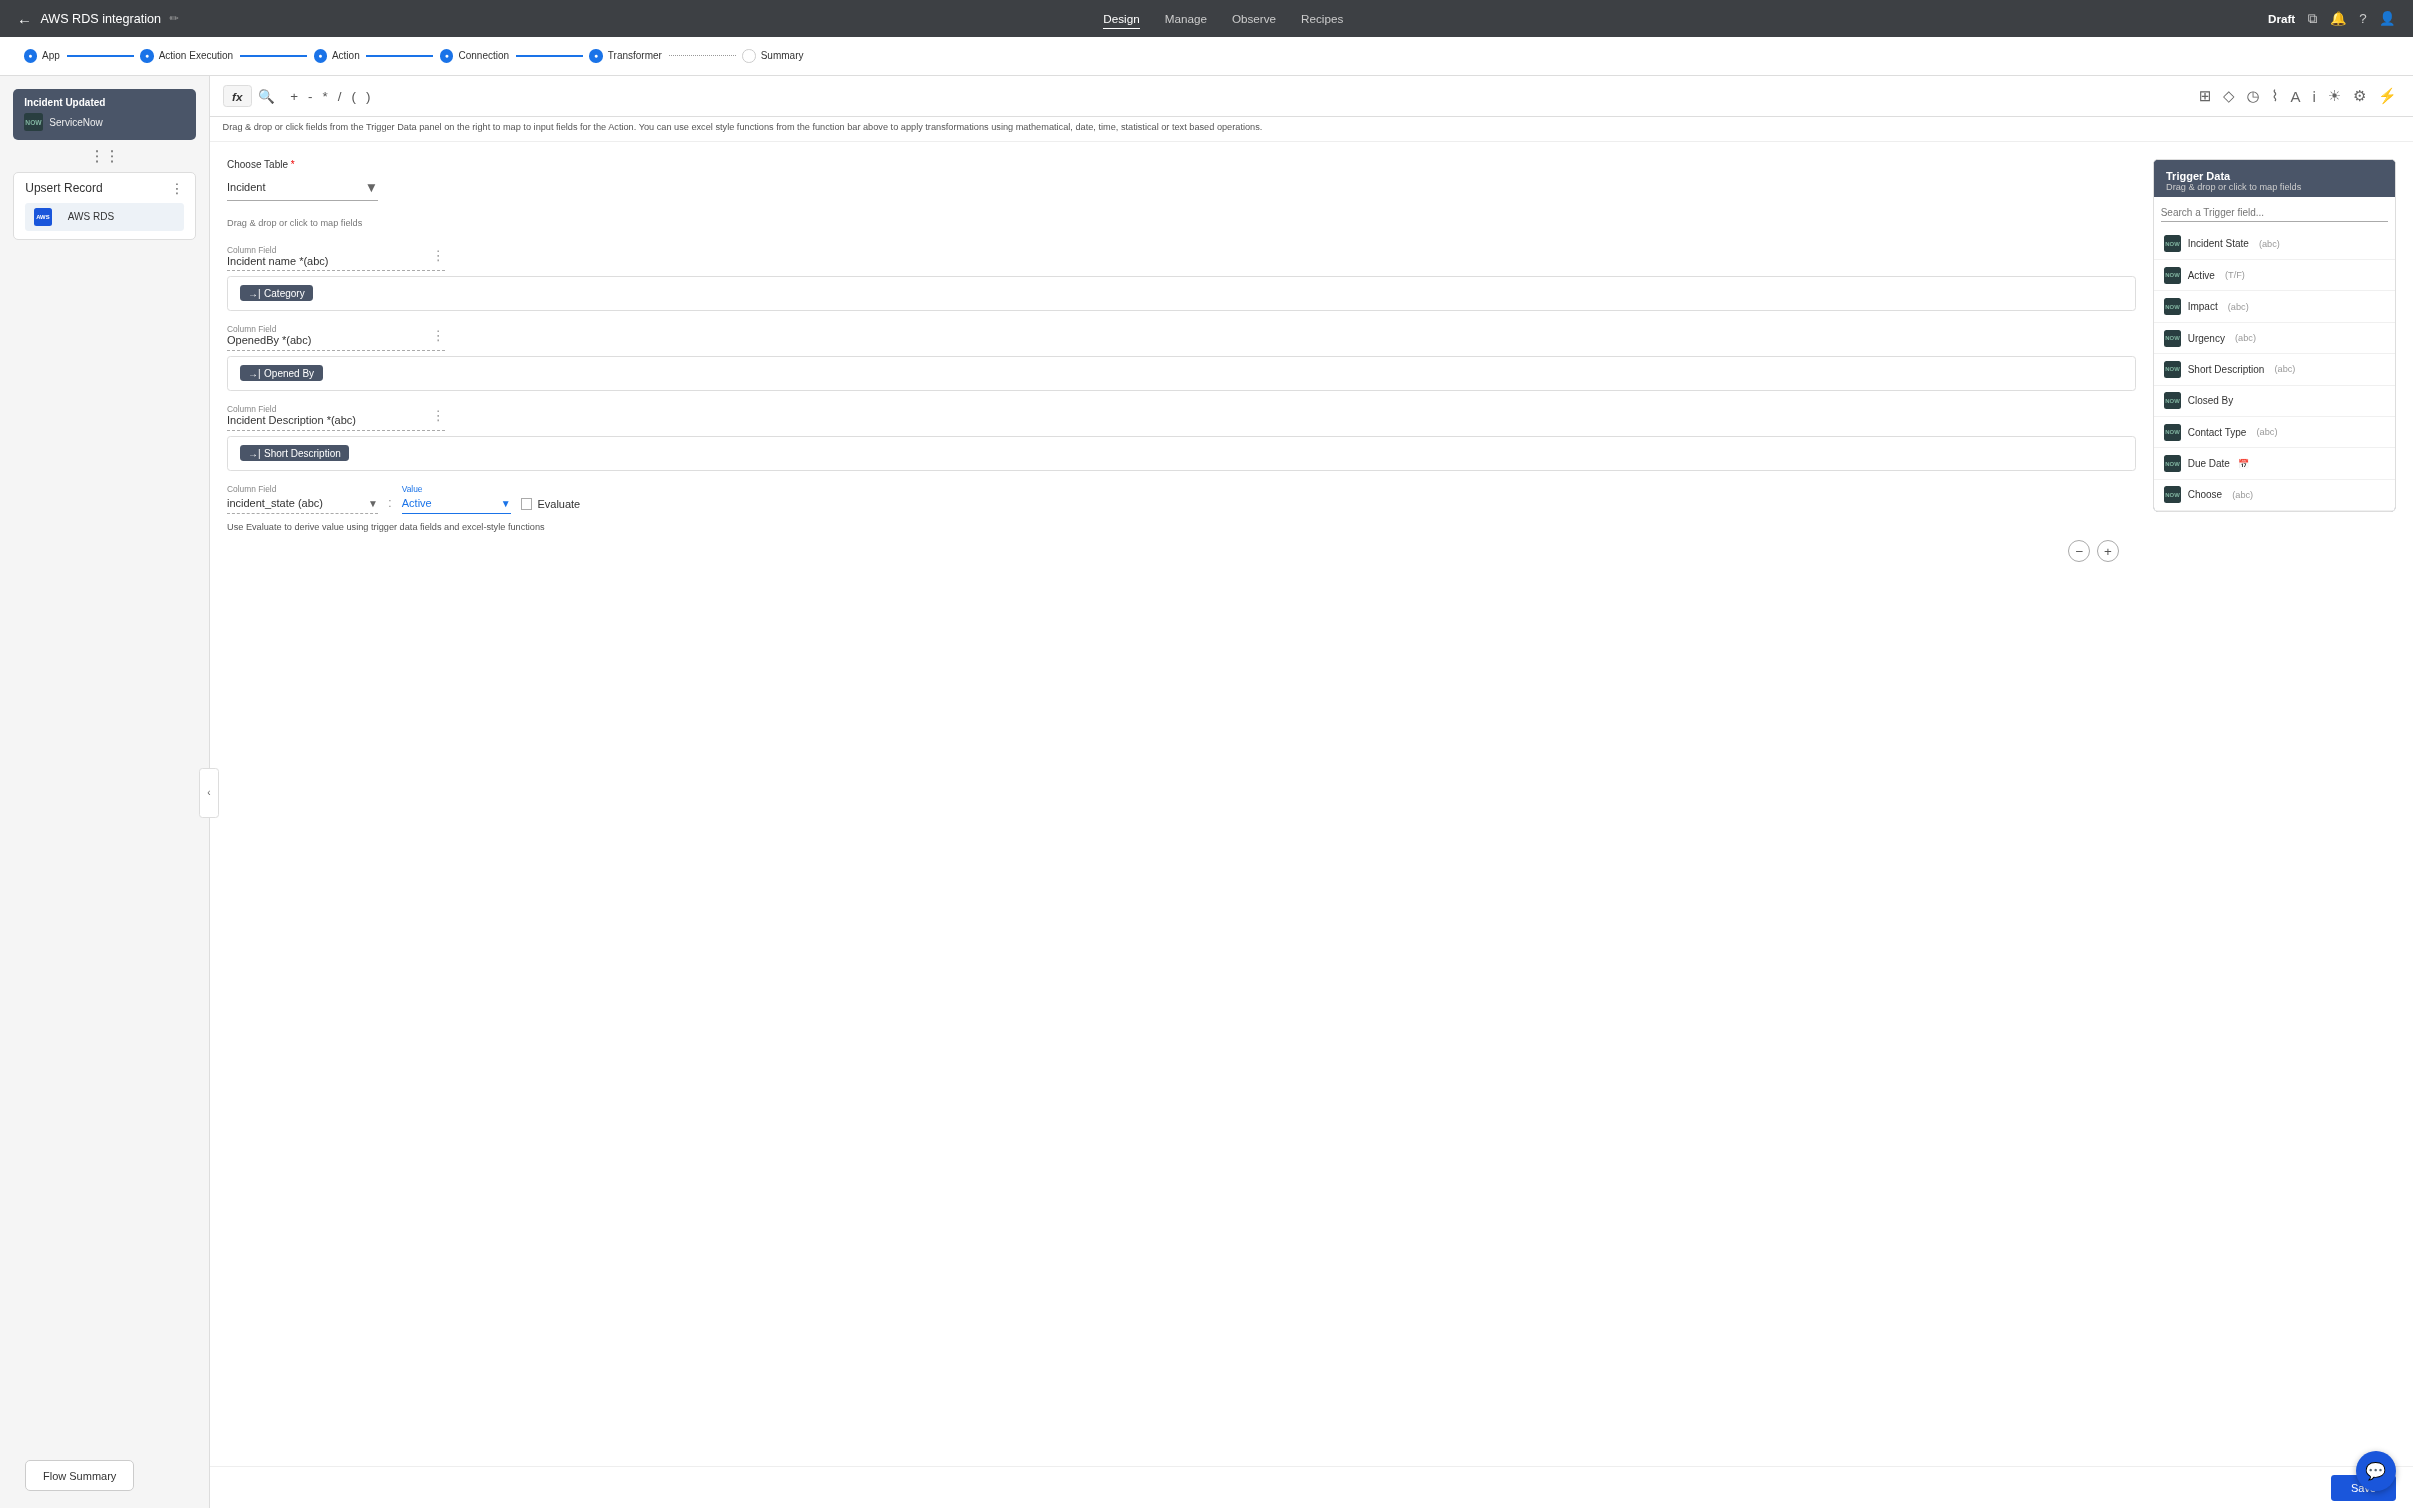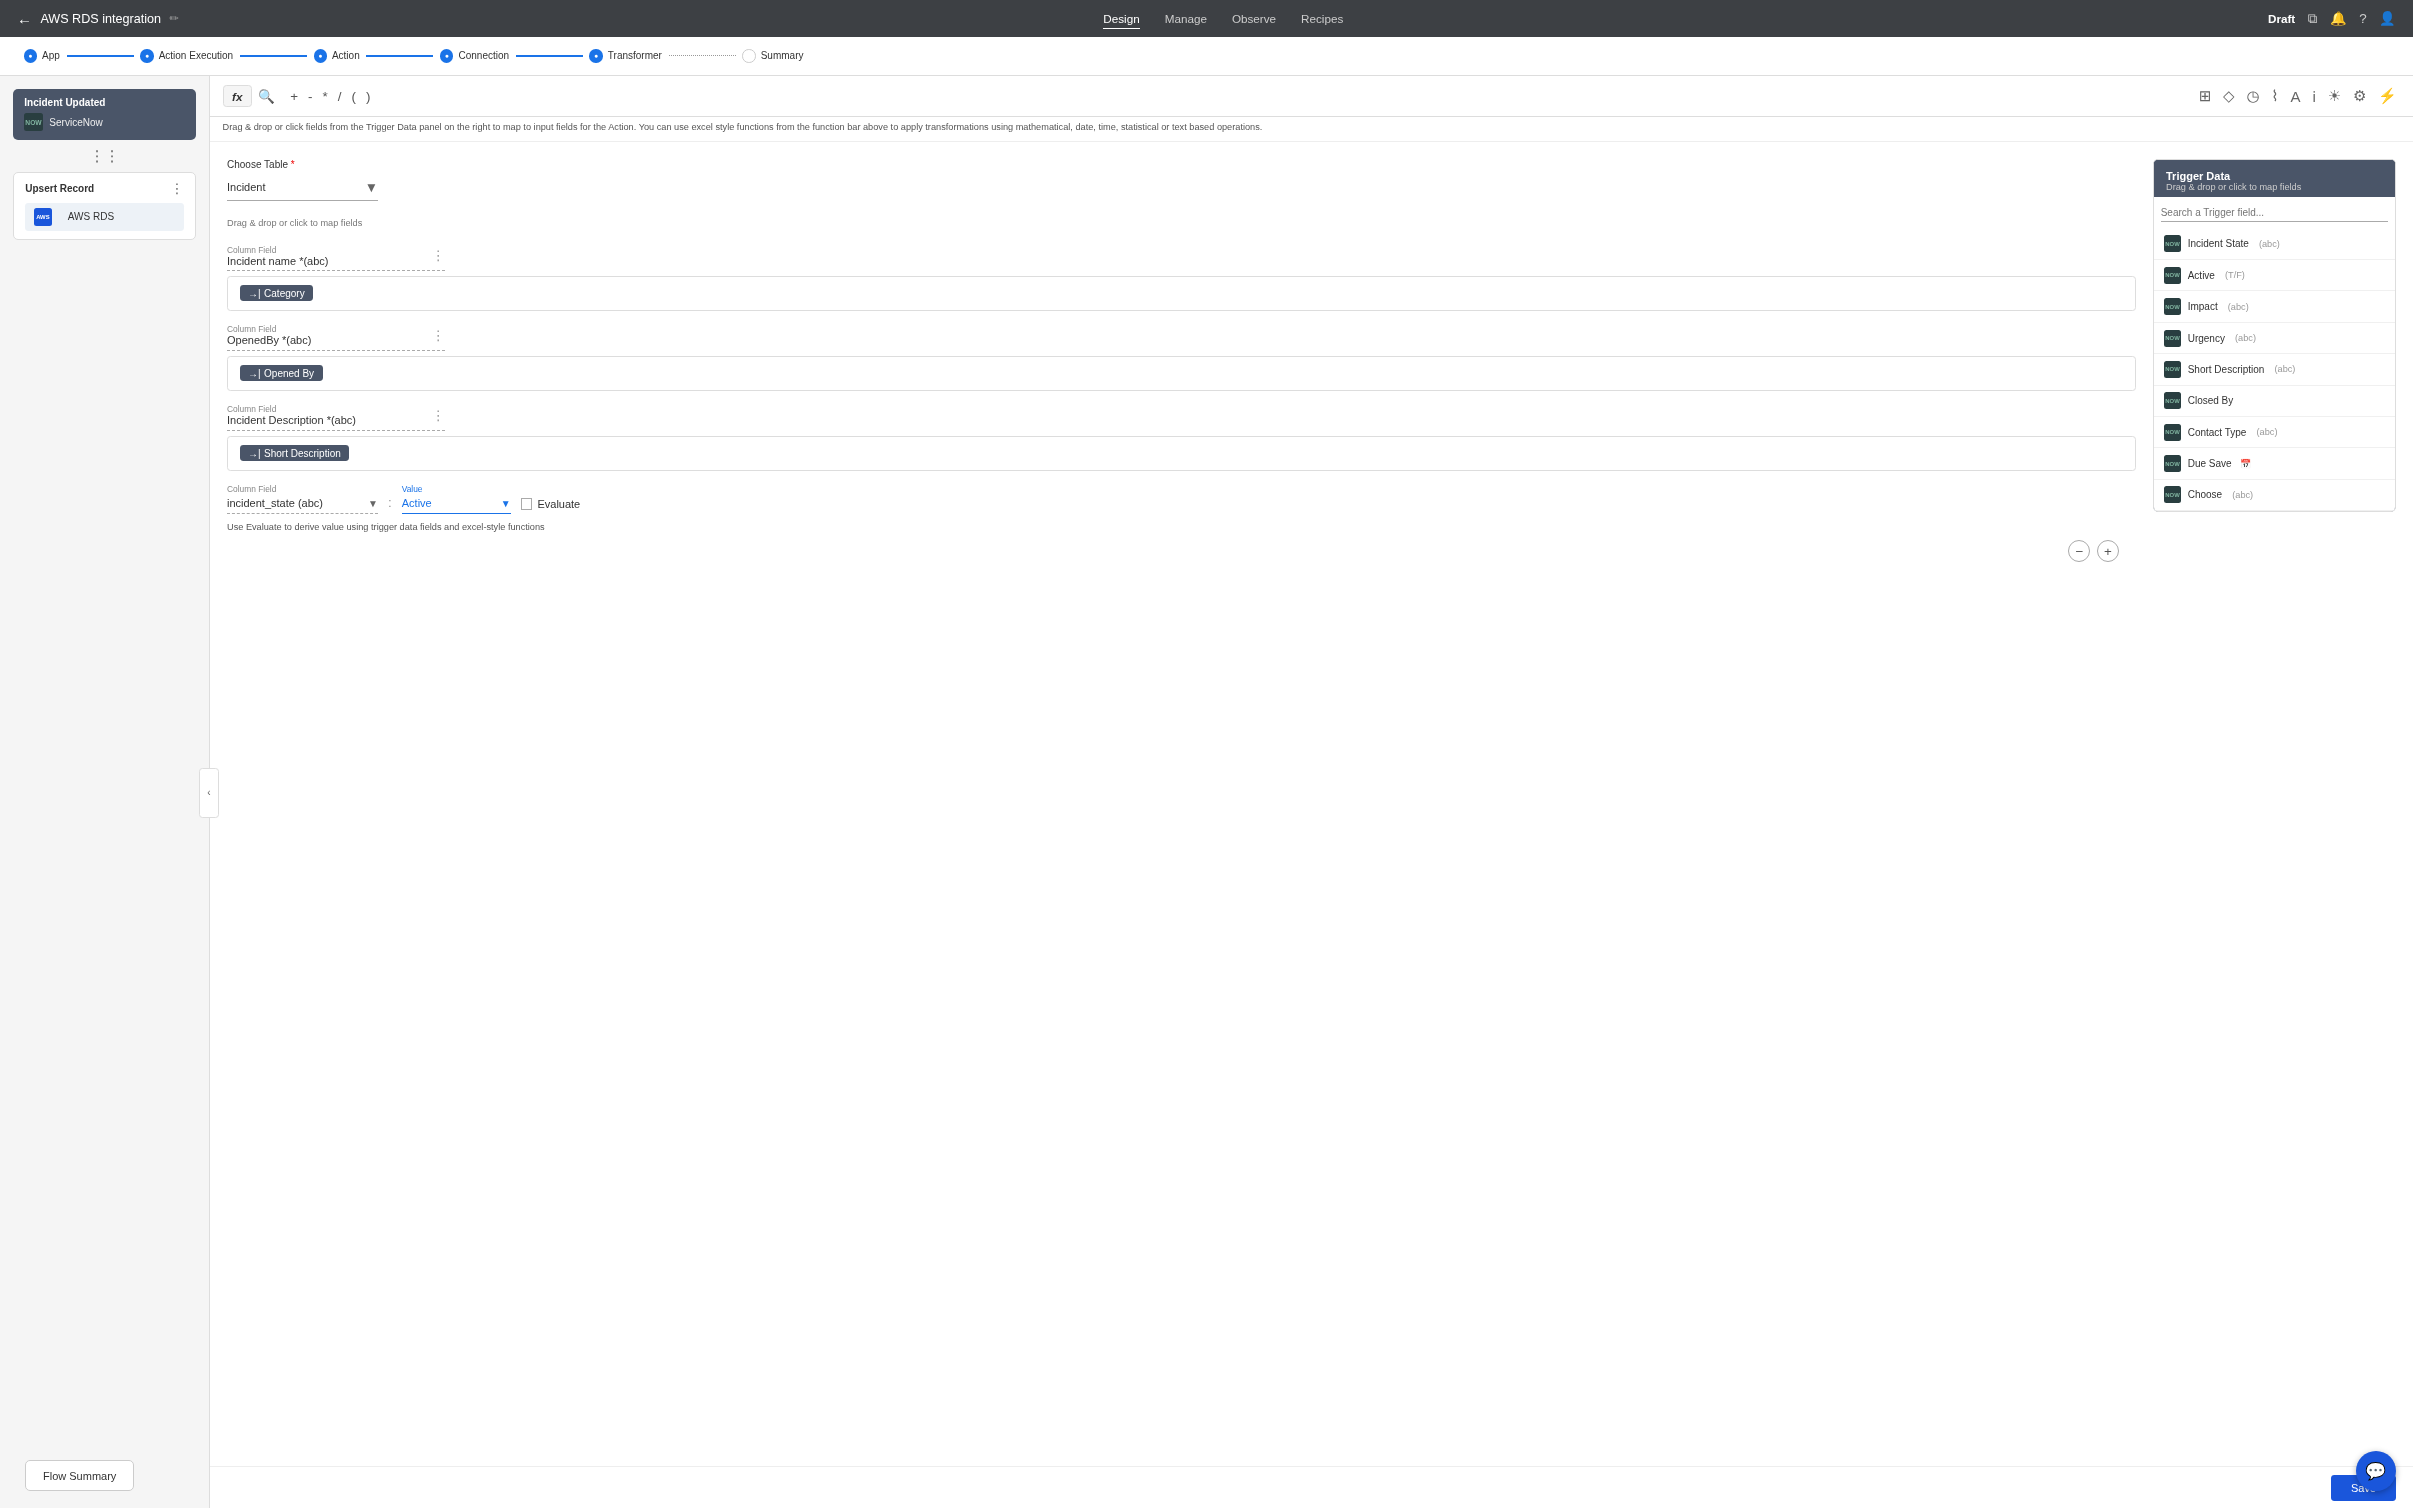--- a/index.html
+++ b/index.html
@@ -92,21 +92,21 @@
       font-size: 15px;
       line-height: 1;
     }
     .upsert-node {
       background: white;
       border: 0.8px solid #ddd;
       border-radius: 5px;
       padding: 8.4px 11.7px;
     }
     .upsert-header { display: flex; justify-content: space-between; align-items: center; margin-bottom: 6.7px; }
-    .upsert-title { font-size: 10px; font-weight: 700; color: #333; }
+    .upsert-title { font-size: 12px; font-weight: 400; color: #333; }
     .upsert-menu { color: #666; font-size: 13.4px; cursor: pointer; }
     .aws-rds-row {
       background: #edf2f7;
       border-radius: 3.4px;
       padding: 5px 8.4px;
       display: flex; align-items: center; gap: 6.7px;
     }
     .aws-logo {
       width: 18.4px; height: 18.4px; background: #1a56db; border-radius: 2.5px;
       display: flex; align-items: center; justify-content: center;
@@ -617,21 +617,21 @@
           </div>
 
           <div class="trigger-field-row">
             <div class="field-logo">NOW</div>
             <span class="field-name">Contact Type</span>
             <span class="field-type">(abc)</span>
           </div>
 
           <div class="trigger-field-row">
             <div class="field-logo">NOW</div>
-            <span class="field-name">Due Save</span>
+            <span class="field-name">Due Date</span>
             <span class="field-icon">📅</span>
           </div>
 
           <div class="trigger-field-row">
             <div class="field-logo">NOW</div>
             <span class="field-name">Choose</span>
             <span class="field-type">(abc)</span>
           </div>
         </div>
       </div>

